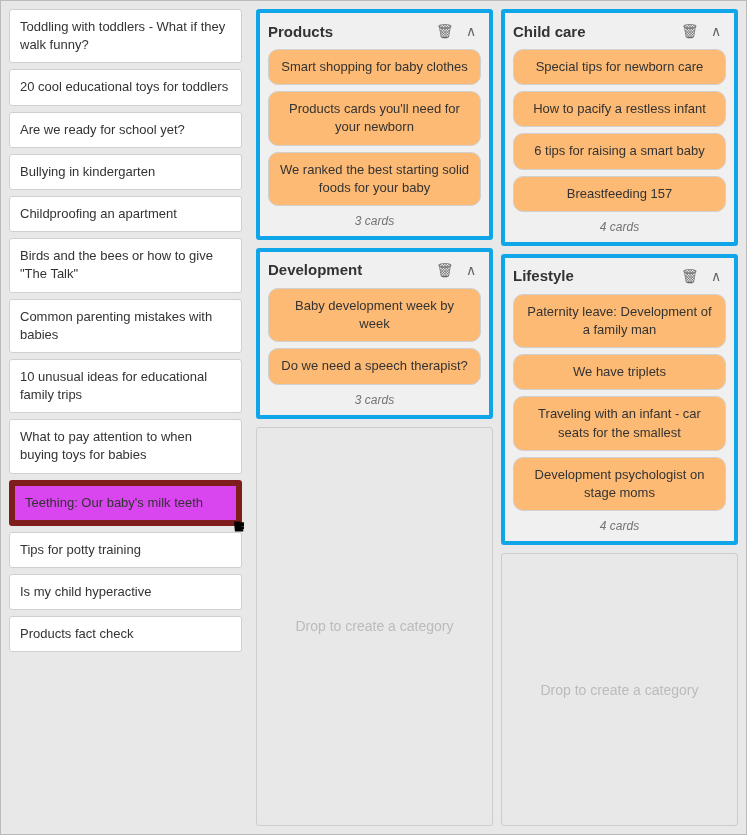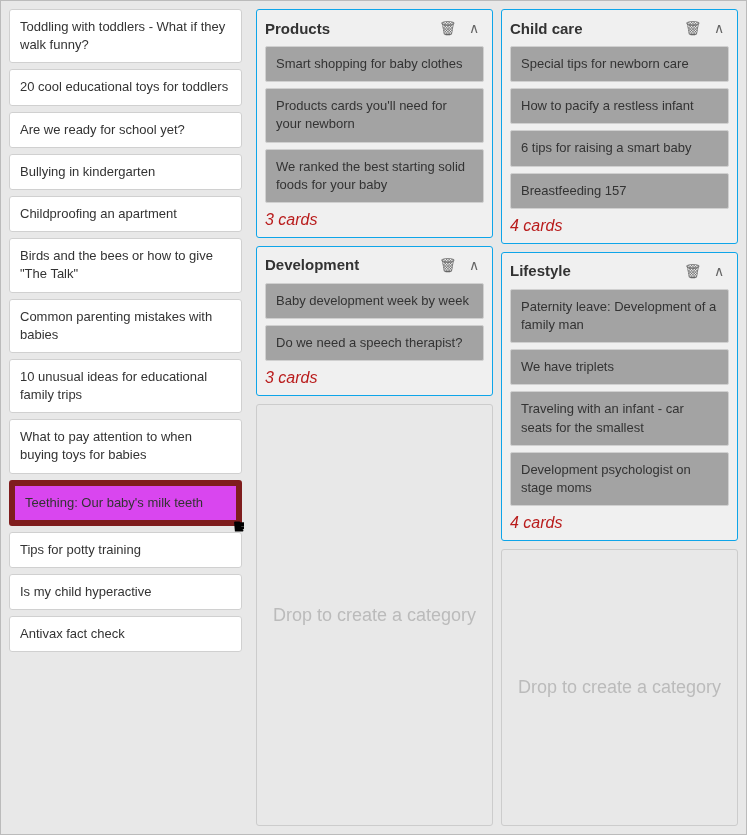--- a/index.html
+++ b/index.html
@@ -52,26 +52,27 @@
       flex: 1;
     }
     .category-column {
       flex: 1;
       display: flex;
       flex-direction: column;
       gap: 8px;
     }
     .category-box {
       background: #f0f0f0;
-      border: 1px solid #0ea5e9;
+      border: 4px solid #0ea5e9;
       border-radius: 3px;
       padding: 8px;
       display: flex;
       flex-direction: column;
       gap: 6px;
+      text-align: center;
     }
     .category-header {
       display: flex;
       align-items: center;
       justify-content: space-between;
       margin-bottom: 2px;
     }
     .category-title {
       font-size: 15px;
       font-weight: bold;
@@ -86,44 +87,44 @@
       cursor: pointer;
       color: #666;
       font-size: 14px;
       display: flex;
       align-items: center;
       justify-content: center;
       width: 20px;
       height: 20px;
     }
     .category-card {
-      background: #a3a3a3;
+      background: #fdba74;
       border: 1px solid #d0d0d0;
-      border-radius: 2px;
+      border-radius: 10px;
       padding: 8px 10px;
       color: #333;
       line-height: 1.4;
       cursor: pointer;
     }
     .cards-count {
-      font-size: 16px;
-      color: #b91c1c;
+      font-size: 12px;
+      color: #737373;
       margin-top: 2px;
       font-style: italic;
     }
     .drop-zone {
       background: #e8e8e8;
       border: 1px solid #ccc;
       border-radius: 3px;
       min-height: 80px;
       display: flex;
       align-items: center;
       justify-content: center;
       color: #bbb;
-      font-size: 18px;
+      font-size: 14px;
       flex: 1;
     }
     .left-column::-webkit-scrollbar { width: 4px; }
     .left-column::-webkit-scrollbar-track { background: #e0e0e0; }
     .left-column::-webkit-scrollbar-thumb { background: #bbb; border-radius: 2px; }
   </style>
 </head>
 <body>
 
 <div class="main-container">
@@ -137,21 +138,21 @@
       <div class="card-item">Birds and the bees or how to give "The Talk"</div>
       <div class="card-item">Common parenting mistakes with babies</div>
       <div class="card-item">10 unusual ideas for educational family trips</div>
       <div class="card-item">What to pay attention to when buying toys for babies</div>
       <div style="position: relative;">
         <div class="card-item dragging">Teething: Our baby's milk teeth</div>
         <span style="position: absolute; bottom: -14px; right: -10px; font-size: 22px; pointer-events: none; z-index: 10;">☛</span>
       </div>
       <div class="card-item">Tips for potty training</div>
       <div class="card-item">Is my child hyperactive</div>
-      <div class="card-item">Antivax fact check</div>
+      <div class="card-item">Products fact check</div>
     </div>
 
   <div class="columns-area">
 
     <div class="category-column">
     <div class="category-box">
           <div class="category-header">
             <span class="category-title">Products</span>
             <span class="category-icons">
               <span class="icon-btn">🗑</span>

